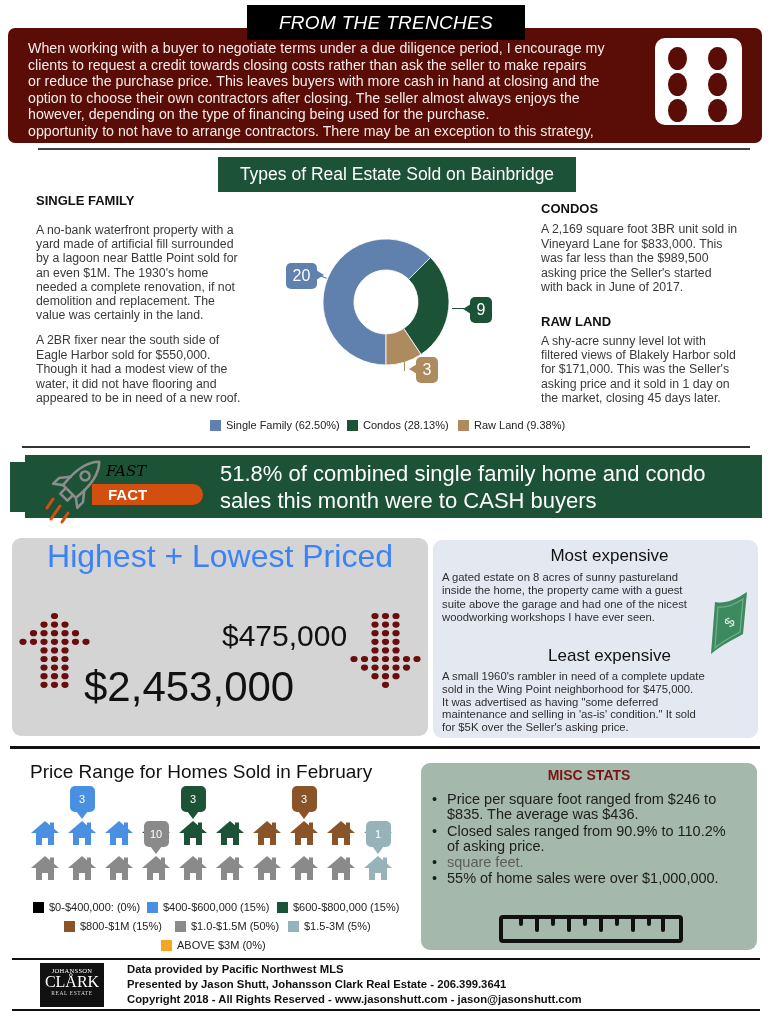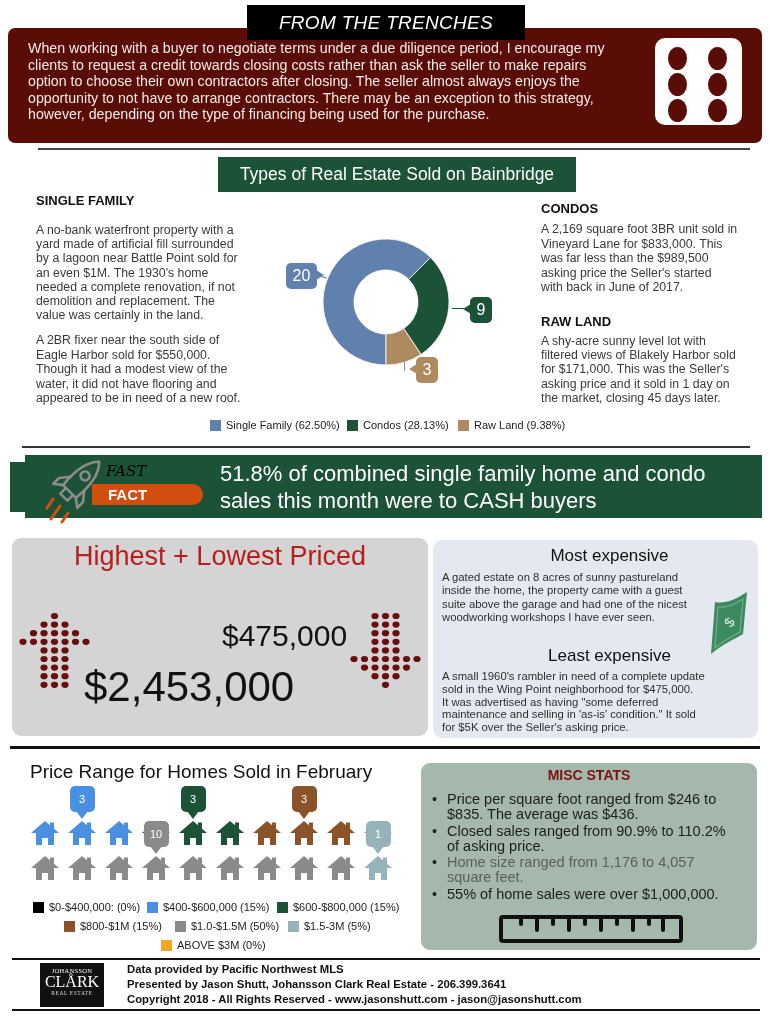--- a/index.html
+++ b/index.html
@@ -28,21 +28,21 @@
 
 
 .ff-band{left:25px;top:455px;width:737px;height:63px;background:#1c5236}
 .ff-notch{left:10px;top:462px;width:16px;height:50px;background:#1c5236;border-right:1px solid #fff}
 .ff-fast{left:106px;top:462px;font-family:"DejaVu Serif",serif;font-style:italic;color:#000000;font-size:15px}
 .ff-pill{left:92px;top:484px;width:111px;height:21px;background:#d24f10;border-radius:0 11px 11px 0;color:#fff;font-weight:bold;font-size:15px;padding-left:16px;display:flex;align-items:center}
 .ff-text{left:220px;top:460px;width:540px;text-align:left;color:#fff;font-size:22px;line-height:27px}
 
 
 .gray-box{left:12px;top:538px;width:416px;height:198px;background:#d4d4d4;border-radius:9px}
-.ext-title{left:12px;top:540px;width:416px;text-align:center;font-size:27px;line-height:33px;color:#b91c1c}
+.ext-title{left:12px;top:540px;width:416px;text-align:center;font-size:32px;line-height:33px;color:#3b82f6}
 .ext-low{left:222px;top:619px;font-size:30px;color:#111;white-space:nowrap}
 .ext-high{left:84px;top:663px;font-size:42px;color:#111;white-space:nowrap}
 .blue-box{left:433px;top:540px;width:325px;height:198px;background:#e4e9f1;border-radius:9px}
 .det-head{left:433px;width:353px;text-align:center;font-size:17px;color:#111;white-space:nowrap}
 .det-para{left:442px;font-size:11.3px;color:#2e2e2e}
 
 
 .pr-title{left:30px;top:761px;font-size:19px;color:#111;white-space:nowrap}
 .house{position:absolute;width:28px;height:25px}
 .bubble{position:absolute;width:25px;height:26px;border-radius:5px;color:#fff;font-size:11px;display:flex;align-items:center;justify-content:center}
@@ -66,23 +66,24 @@
 </head>
 <body>
 
 <div id="page">
 
   <div class="abs trench-band" style="left:8px;top:28px;width:754px;height:115px"></div>
   <div class="abs trench-title">FROM THE TRENCHES</div>
   <div class="abs trench-text">
       <span class="ln">When working with a buyer to negotiate terms under a due diligence period, I encourage my</span>
       <span class="ln">clients to request a credit towards closing costs rather than ask the seller to make repairs</span>
+      <span class="ln">or reduce the purchase price. This leaves buyers with more cash in hand at closing and the</span>
       <span class="ln">option to choose their own contractors after closing. The seller almost always enjoys the</span>
+      <span class="ln">however, depending on the type of financing being used for the purchase.</span>
       <span class="ln">opportunity to not have to arrange contractors. There may be an exception to this strategy,</span>
-      <span class="ln">however, depending on the type of financing being used for the purchase.</span>
     </div>
   <div class="abs dice">
     <span class="dot" style="left:13px;top:9px"></span>
     <span class="dot" style="left:53px;top:9px"></span>
     <span class="dot" style="left:13px;top:35px"></span>
     <span class="dot" style="left:53px;top:35px"></span>
     <span class="dot" style="left:13px;top:61px"></span>
     <span class="dot" style="left:53px;top:61px"></span>
   </div>
   <div class="rule" style="left:38px;top:148px;width:712px;height:2px;background:#444"></div>
@@ -377,21 +378,20 @@
         <span class="ln">Price per square foot ranged from $246 to</span>
         <span class="ln">$835. The average was $436.</span>
       </li>
     <li>
         <span class="bul">•</span>
         <span class="ln">Closed sales ranged from 90.9% to 110.2%</span>
         <span class="ln">of asking price.</span>
       </li>
     <li class="muted">
         <span class="bul" style="color:#1d1d1d">•</span>
-        <span class="ln">Home size ranged from 1,176 to 4,057</span>
         <span class="ln">square feet.</span>
       </li>
     <li>
         <span class="bul">•</span>
         <span class="ln">55% of home sales were over $1,000,000.</span>
       </li>
   </ul>
   <svg class="abs" style="left:499px;top:915px" width="184" height="28" viewBox="0 0 184 28">
     <rect x="2" y="2" width="180" height="24" rx="2" fill="none" stroke="#111" stroke-width="4"></rect>
     <g stroke="#111" stroke-width="4" stroke-linecap="round">

